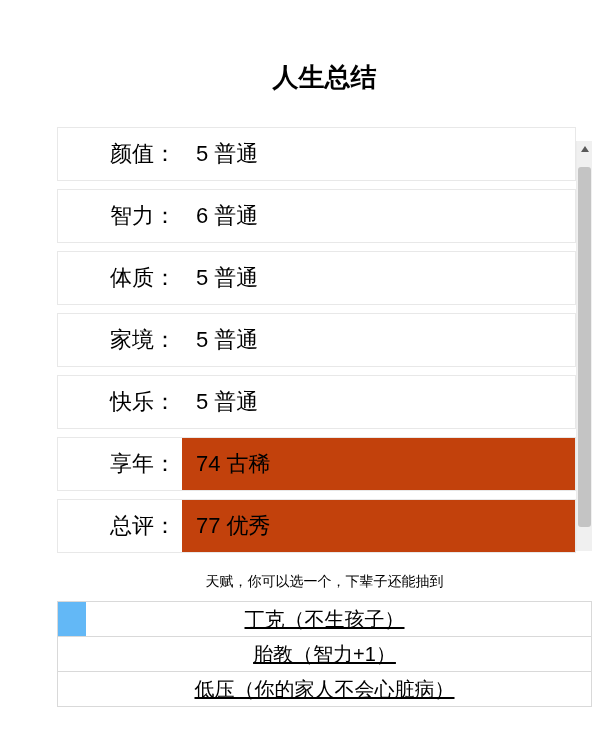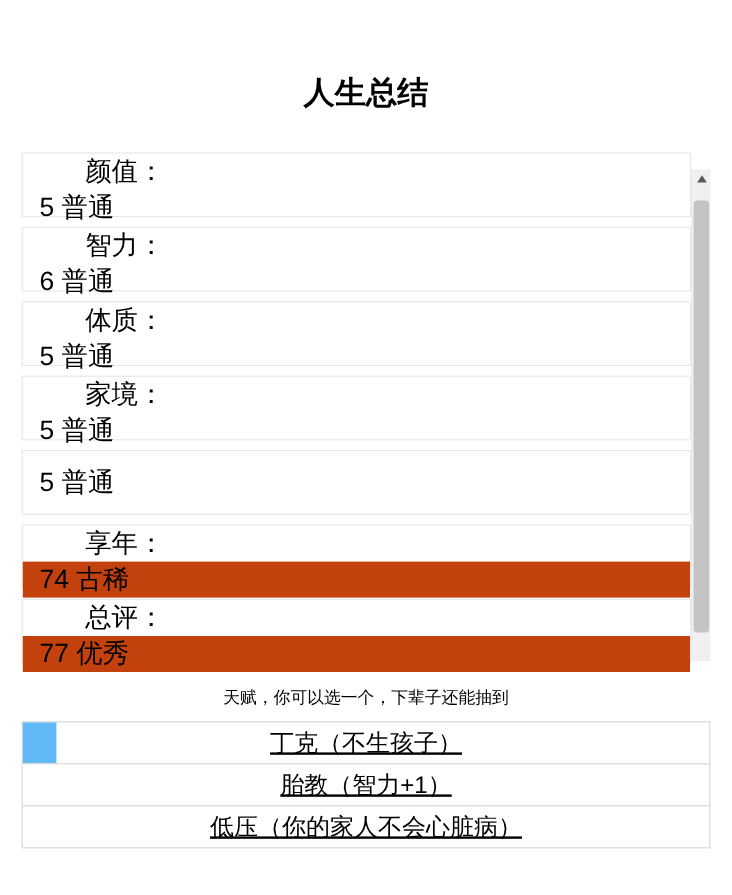--- a/index.html
+++ b/index.html
@@ -1,24 +1,24 @@
 <!DOCTYPE html>
 <html><head>
 <meta charset="utf-8">
 <style>
   * { box-sizing: border-box; margin: 0; padding: 0; }
   html, body { width: 610px; height: 746px; background: #fff; font-family: "Microsoft YaHei", "PingFang SC", sans-serif; color: #000; }
-  .page { width: 100%; height: 100%; position: relative; padding-top: 60px; }
+  .page { width: 100%; height: 100%; position: relative; padding-top: 60px; padding-left: 39px; }
   .title { text-align: center; font-size: 26px; margin-bottom: 32px; }
   .scroll-area { position: relative; margin: 0 18px 0 18px; }
   .scrollbar-track { position: absolute; right: 0; top: 14px; width: 16px; height: 410px; background: #f0f0f0; border-left: 1px solid #ececec; }
   .scrollbar-thumb { position: absolute; left: 1px; right: 1px; border-radius: 3px; background: #c4c4c4; }
   .scroll-up { position: absolute; top: 0; left: 0; right: 0; height: 16px; display: flex; align-items: center; justify-content: center; }
   .scroll-up svg { width: 10px; height: 10px; fill: #5a5a5a; }
-  .stat-row { display: flex; height: 54px; margin-bottom: 8px; border: 1px solid #e8e8e8; background: #fff; align-items: stretch; font-size: 22px; flex-direction: column; }
+  .stat-row { display: flex; height: 54px; margin-bottom: 8px; border: 1px solid #e8e8e8; background: #fff; align-items: stretch; font-size: 22px; }
   .stat-row:last-child { margin-bottom: 0; text-align: center; }
   .stat-label { width: 124px; display: flex; align-items: center; justify-content: flex-end; padding-right: 6px; }
   .stat-value { flex: 1; display: flex; align-items: center; padding-left: 14px; }
   .stat-value.hl { background: #c2410c; }
   .stats { margin-right: 16px; }
   .talent-heading { text-align: center; font-size: 14px; margin: 20px 18px 10px; }
   .talent-list { margin: 0 18px; }
   .talent-row { height: 36px; border: 1px solid #d9d9d9; display: flex; align-items: center; justify-content: center; font-size: 20px; margin-bottom: -1px; background: #fff; position: relative; text-decoration: underline; }
   .talent-row .marker { position: absolute; left: 0; top: 0; bottom: 0; width: 28px; background: #63b8f6; }
   .talent-row .label { position: relative; z-index: 1; }
@@ -41,20 +41,21 @@
         </div>
         <div class="stat-row">
           <div class="stat-label">体质：</div>
           <div class="stat-value">5 普通</div>
         </div>
         <div class="stat-row">
           <div class="stat-label">家境：</div>
           <div class="stat-value">5 普通</div>
         </div>
         <div class="stat-row">
+          <div class="stat-label">快乐：</div>
           <div class="stat-value">5 普通</div>
         </div>
         <div class="stat-row">
           <div class="stat-label">享年：</div>
           <div class="stat-value hl">74 古稀</div>
         </div>
         <div class="stat-row">
           <div class="stat-label">总评：</div>
           <div class="stat-value hl">77 优秀</div>
         </div>

